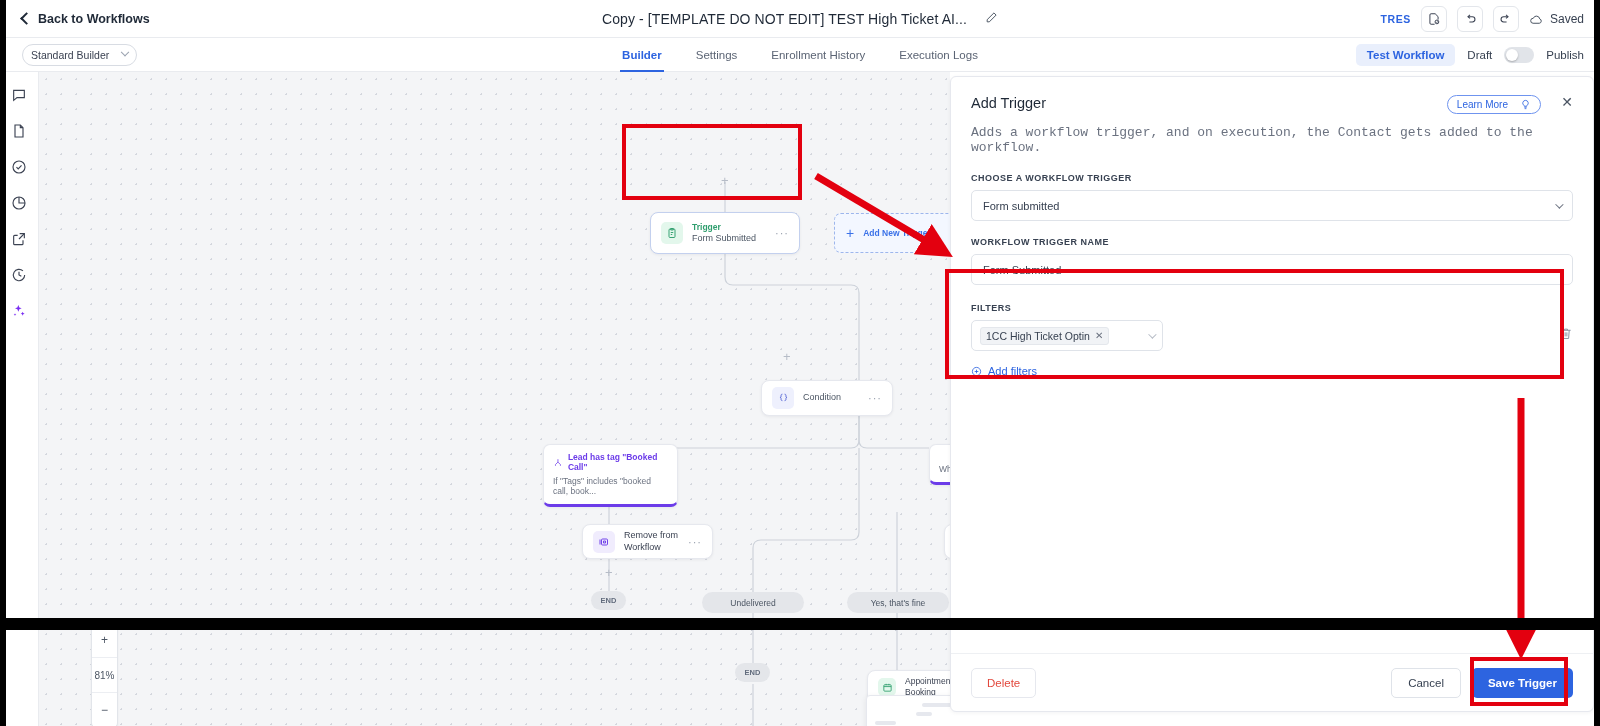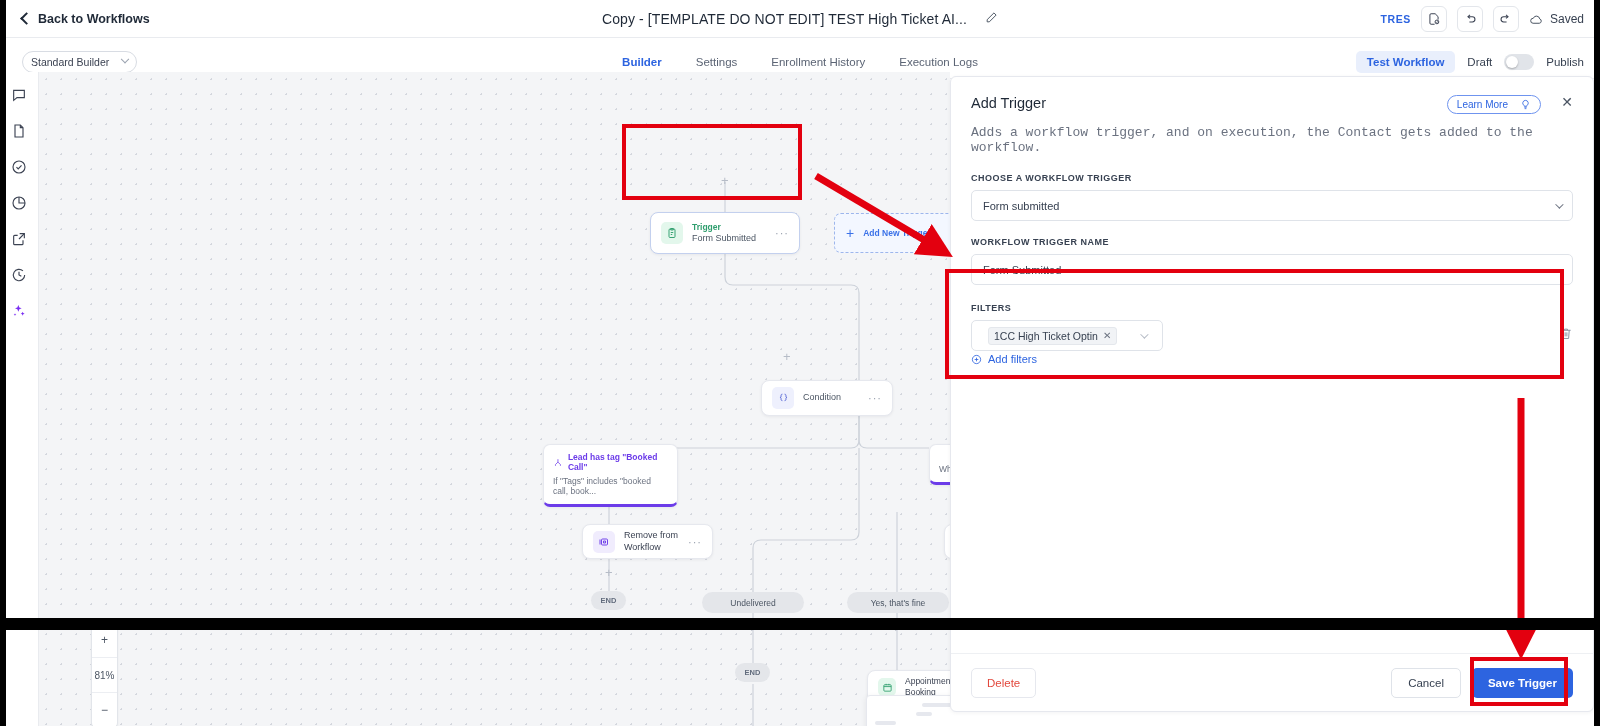--- a/index.html
+++ b/index.html
@@ -37,21 +37,21 @@
   }
   .tres { color:#2d64e0; font-weight:700; font-size:10.5px; letter-spacing:.6px; }
   .icon-btn {
     width:26px; height:26px; border:1px solid #e3e6eb; border-radius:6px;
     display:flex; align-items:center; justify-content:center; cursor:pointer; background:#fff;
   }
   .saved { display:flex; align-items:center; gap:6px; color:#374151; font-size:12px; }
 
   
   .subbar {
-    position:absolute; left:0; top:45px; width:1600px; height:34px;
+    position:absolute; left:0; top:38px; width:1600px; height:34px;
     background:#fff; border-bottom:1px solid #e9ebef;
   }
   .builder-select {
     position:absolute; left:22px; top:6px; width:115px; height:22px;
     border:1px solid #d8dce3; border-radius:11px; background:#fff;
     display:flex; align-items:center; padding:0 8px; cursor:pointer;
   }
   .builder-select span { font-size:10.5px; color:#3b4252; }
   .caret {
     margin-left:auto; width:6px; height:6px;
@@ -192,21 +192,21 @@
     background:#fff; display:flex; align-items:center; padding:0 11px;
     font-size:11px; color:#374151; cursor:pointer;
   }
   .sel .caret2 { margin-left:auto; width:6px; height:6px;
     border-right:1.4px solid #6b7280; border-bottom:1.4px solid #6b7280;
     transform:rotate(45deg) translateY(-2px); }
   .filters-row { display:flex; align-items:center; gap:11px; }
   .sel-left { flex:0 0 288px; }
   .tagbox {
     flex:0 0 192px; height:31px; border:1px solid #dfe3e9; border-radius:5px; background:#fff;
-    display:flex; align-items:center; padding:0 16px; cursor:pointer;
+    display:flex; align-items:center; padding:0 8px; cursor:pointer;
   }
   .chip {
     background:#f1f3f6; border:1px solid #e4e7ec; border-radius:3px;
     font-size:10.5px; color:#374151; padding:2px 5px; display:flex; align-items:center; gap:5px;
   }
   .chip .cx { color:#6b7280; font-size:10px; cursor:pointer; }
   .tagbox .caret3 { margin-left:auto; width:6px; height:6px;
     border-right:1.3px solid #b5bbc5; border-bottom:1.3px solid #b5bbc5;
     transform:rotate(45deg) translateY(-2px); }
   .trash { margin-left:auto; cursor:pointer; }
@@ -513,21 +513,21 @@
         </div>
         <span class="trash">
           <svg width="14" height="15" viewBox="0 0 24 24" fill="none" stroke="#8b94a3" stroke-width="1.7">
             <path d="M4 6.5h16"></path>
               <path d="M9.5 6.5V4.5h5v2"></path>
             <path d="M6.5 6.5l1 14h9l1-14"></path>
               <path d="M10.5 10v7M13.5 10v7"></path>
           </svg>
         </span>
       </div>
-      <div class="addfilters" style="margin-top:2px;">
+      <div class="addfilters" style="margin-top:14px;">
         <svg width="11" height="11" viewBox="0 0 24 24" fill="none" stroke="#2d64e0" stroke-width="1.8">
           <circle cx="12" cy="12" r="9"></circle>
             <path d="M12 8v8M8 12h8"></path>
         </svg>
         <span>Add filters</span>
       </div>
     </div>
 
     <div class="panel-footer">
       <div class="btn btn-delete">Delete</div>

